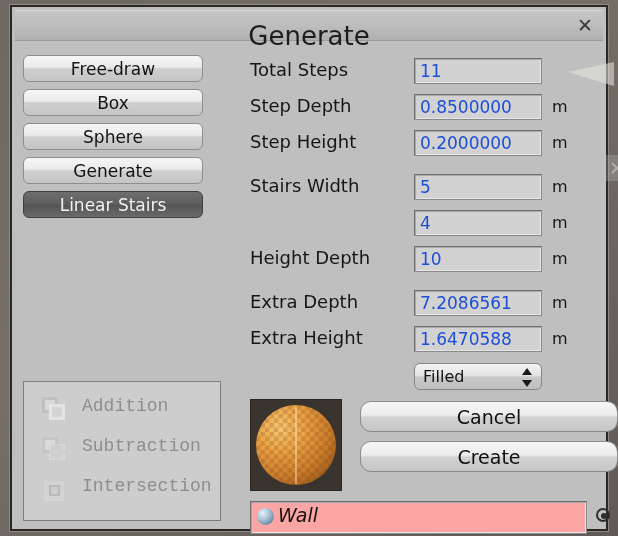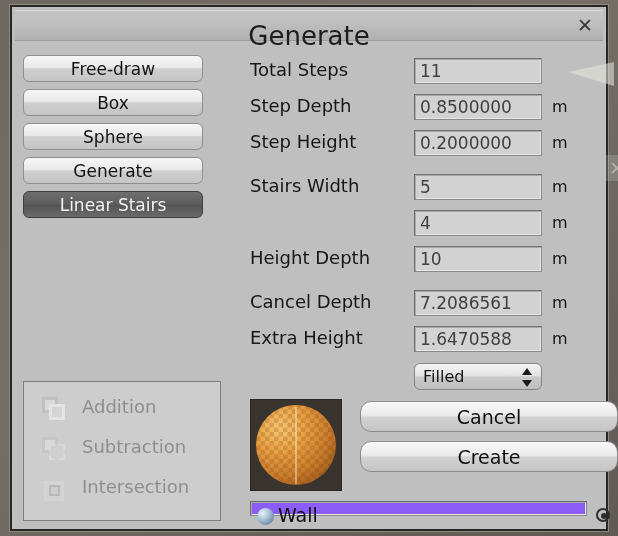--- a/index.html
+++ b/index.html
@@ -126,21 +126,21 @@
     left: 402px;
     width: 128px;
     height: 26px;
     background: #d2d2d2;
     border: 1px solid #8a8a8a;
     border-top-color: #6f6f6f;
     border-left-color: #6f6f6f;
     box-shadow: inset 1px 1px 0 #a9a9a9, inset -1px -1px 0 #e6e6e6;
     box-sizing: border-box;
     font-size: 17px;
-    color: #404040;
+    color: #1d4ed8;
     line-height: 24px;
     padding-left: 5px;
     overflow: hidden;
     white-space: nowrap;
     cursor: text;
   }
   .unit {
     position: absolute;
     left: 540px;
     font-size: 16px;
@@ -187,20 +187,21 @@
   
   #csg-group {
     position: absolute;
     left: 11px;
     top: 374px;
     width: 198px;
     height: 140px;
     background: #cdcdcd;
     border: 1px solid #7e7e7e;
     box-sizing: border-box;
+    font-family: Liberation Mono, monospace;
   }
   .csg-item {
     position: absolute;
     left: 10px;
     width: 180px;
     height: 34px;
     cursor: default;
   }
   .csg-item .csg-label {
     position: absolute;
@@ -290,28 +291,29 @@
     box-sizing: border-box;
     cursor: pointer;
   }
 
   
   #mat-field {
     position: absolute;
     left: 238px;
     top: 494px;
     width: 337px;
-    height: 15px;
-    background: #8b5cf6;
+    height: 33px;
+    background: #fca5a5;
     border: 1px solid #8a8a8a;
     border-top-color: #6d6d6d;
     border-left-color: #6d6d6d;
     box-shadow: inset 1px 1px 0 #a8a8a8, inset -1px -1px 0 #e8e8e8;
     box-sizing: border-box;
     cursor: pointer;
+    font-style: italic;
   }
   #mat-field .ball {
     position: absolute;
     left: 6px;
     top: 6px;
     width: 17px;
     height: 17px;
     border-radius: 50%;
     background: radial-gradient(circle at 33% 30%, #e9f2fb 0%, #a9c2d8 40%, #6f8ca6 75%, #50687e 100%);
   }
@@ -383,21 +385,21 @@
     <div class="field-input" style="top:167px">5</div>
     <div class="unit" style="top:170px">m</div>
 
     <div class="field-input" style="top:203px">4</div>
     <div class="unit" style="top:206px">m</div>
 
     <div class="field-label" style="top:240px">Height Depth</div>
     <div class="field-input" style="top:239px">10</div>
     <div class="unit" style="top:242px">m</div>
 
-    <div class="field-label" style="top:284px">Cancel Depth</div>
+    <div class="field-label" style="top:284px">Extra Depth</div>
     <div class="field-input" style="top:283px">7.2086561</div>
     <div class="unit" style="top:286px">m</div>
 
     <div class="field-label" style="top:320px">Extra Height</div>
     <div class="field-input" style="top:319px">1.6470588</div>
     <div class="unit" style="top:322px">m</div>
 
     <div id="bottom-select">
       <span class="sel-text">Filled</span>
       <span class="stepper">

